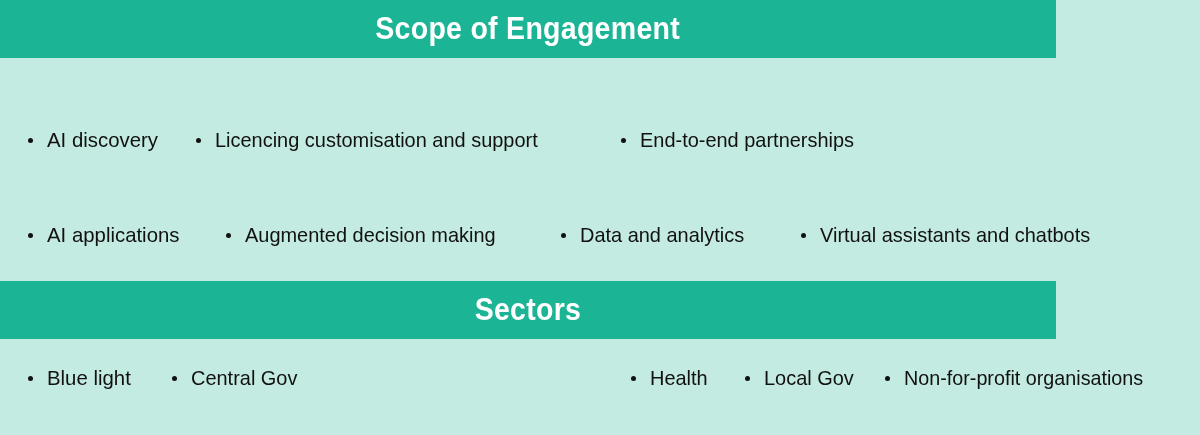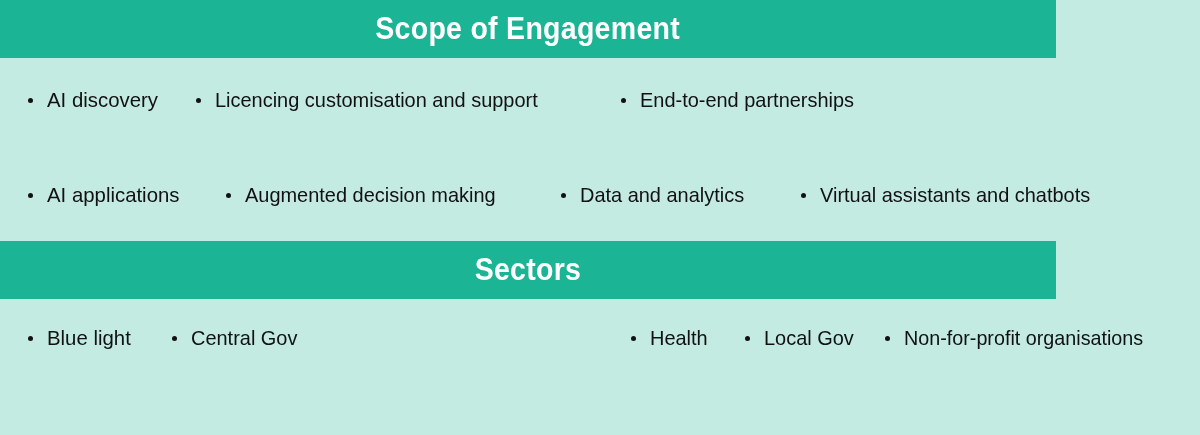--- a/index.html
+++ b/index.html
@@ -1,21 +1,21 @@
 <!DOCTYPE html>
 <html><head>
 <meta charset="utf-8">
 <style>
   html, body { margin: 0; padding: 0; }
   body { width: 1200px; height: 435px; overflow: hidden; background: #c3ebe2; font-family: "DejaVu Sans Condensed", "DejaVu Sans", "Liberation Sans", sans-serif; }
   .section { position: relative; width: 1056px; }
   .band-header { height: 58px; background: #1bb495; color: #ffffff; display: flex; align-items: center; justify-content: center; }
   .band-header h2 { margin: 0; font-family: "Liberation Sans", sans-serif; font-weight: bold; font-size: 31px; letter-spacing: 0.3px; transform: scaleX(0.92); }
   .band-body { background: #c3ebe2; position: relative; }
-  .s1 .band-body { height: 88px; }
+  .s1 .band-body { height: 88px; margin-top: 40px; }
   .s2 .band-body { height: 87px; margin-top: 8px; }
   .s3 .band-body { height: 86px; text-align: right; }
   .item { position: absolute; font-family: "Liberation Sans", sans-serif; font-size: 21px; color: #111111; white-space: nowrap; display: flex; align-items: center; }
   .bullet { display: inline-block; width: 5px; height: 5px; border-radius: 50%; background: #111111; margin-right: 14px; }
   .s1 .item { top: 30px; }
   .s2 .item { top: 29px; }
   .s3 .item { top: 27px; }
   .item span.lbl { display: inline-block; transform-origin: left center; }
 </style>
 </head>

